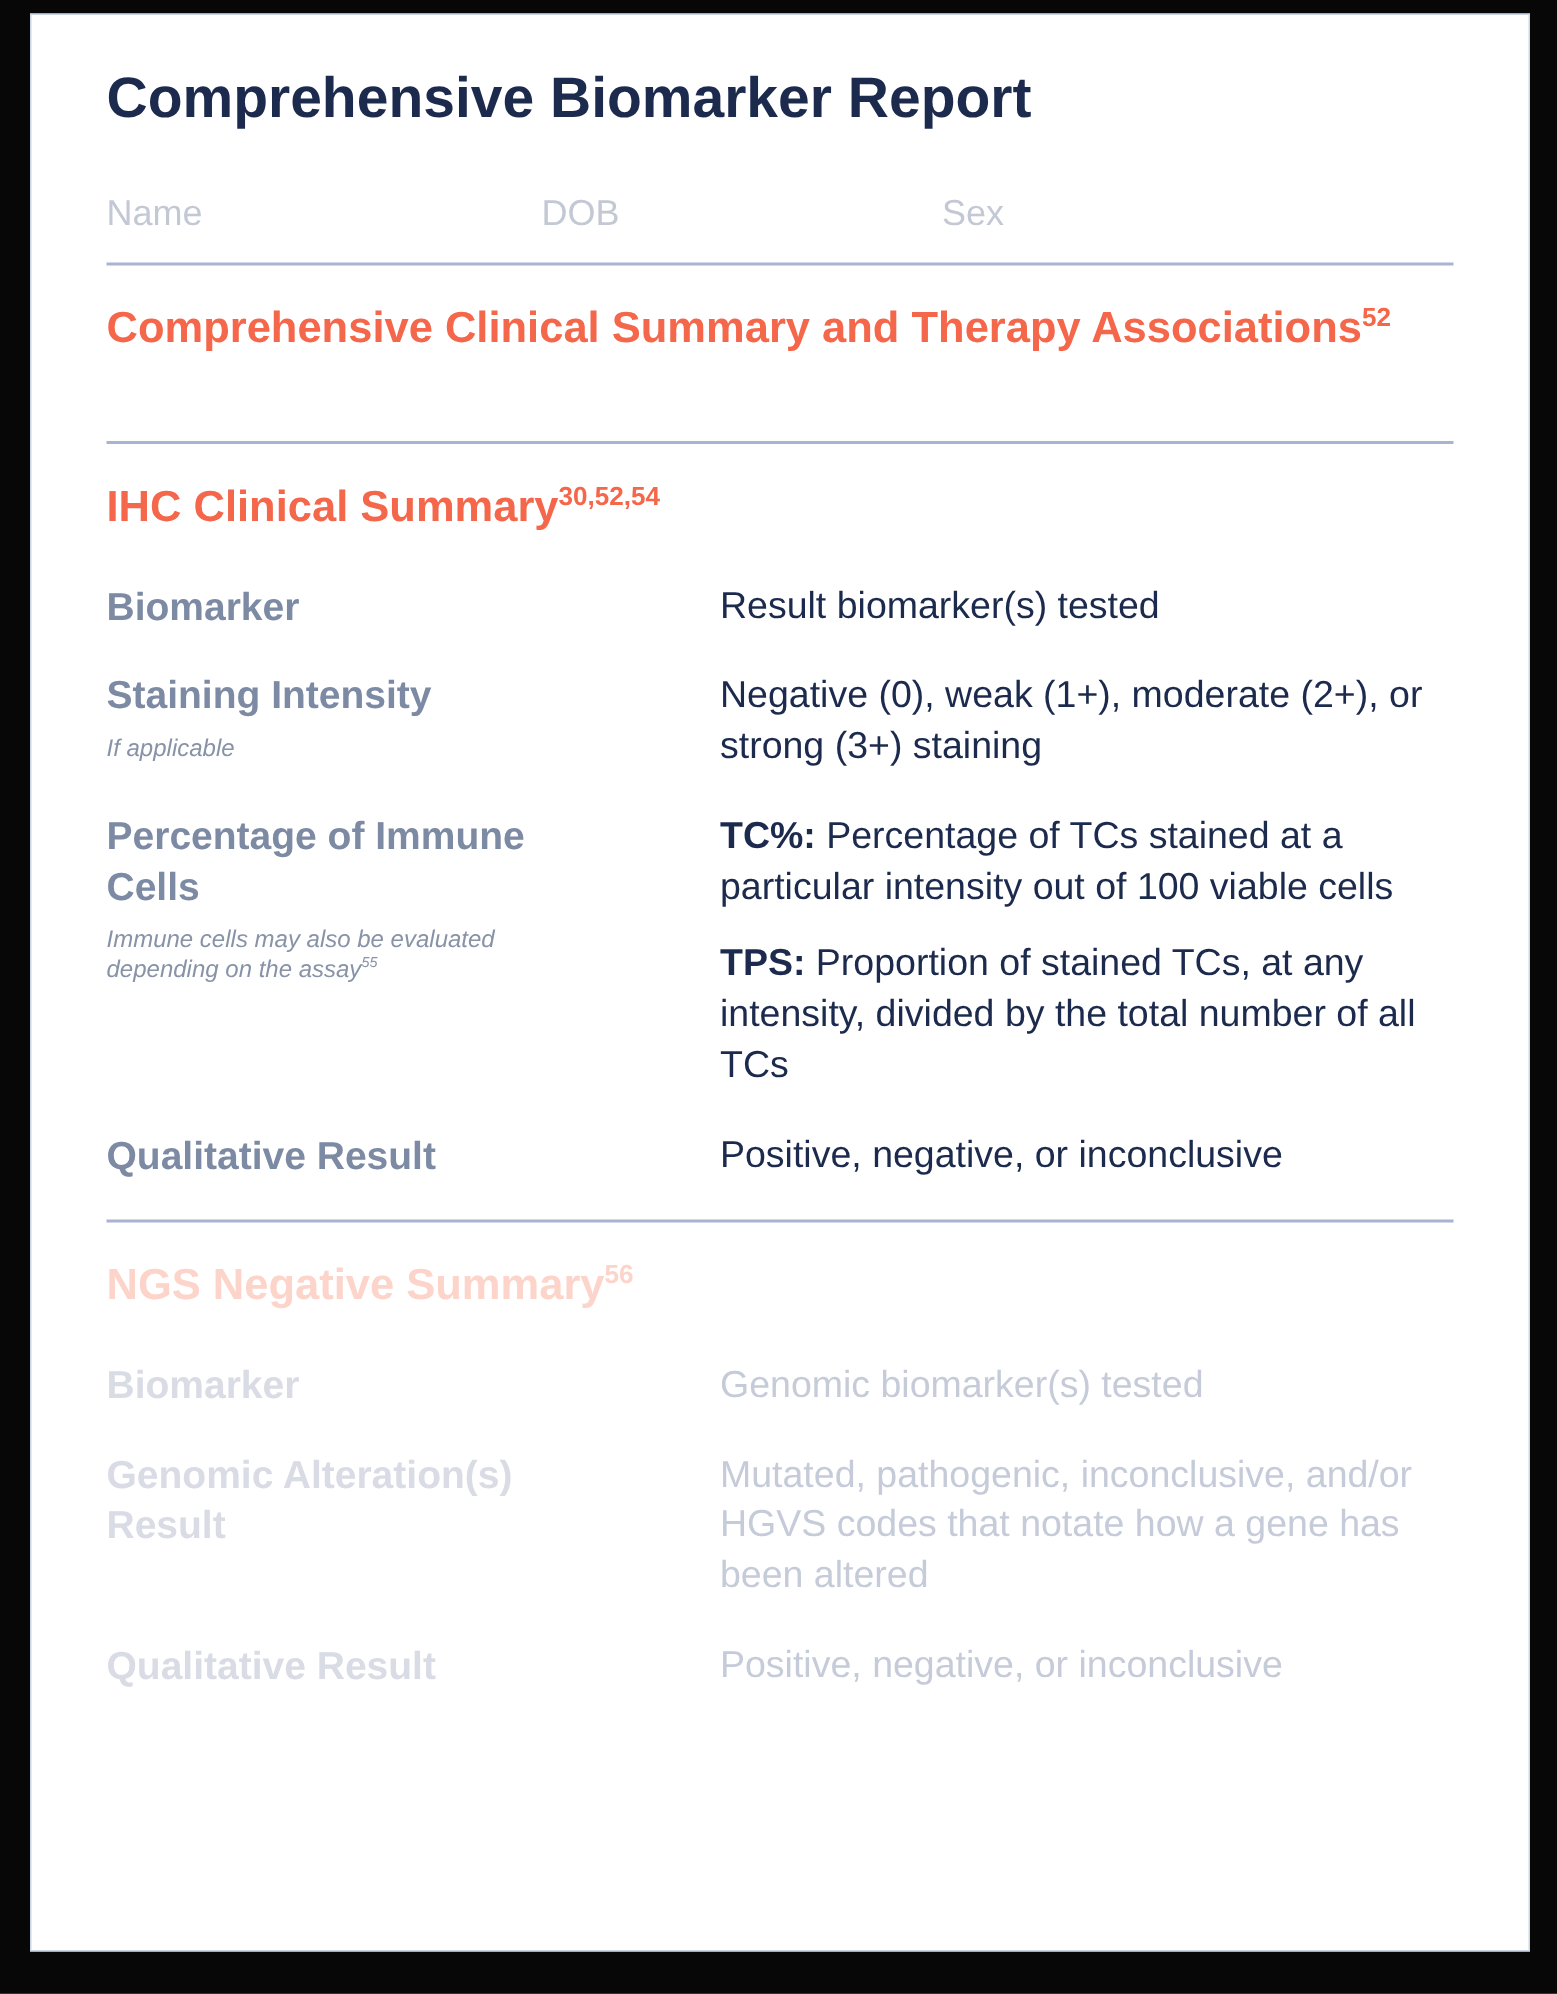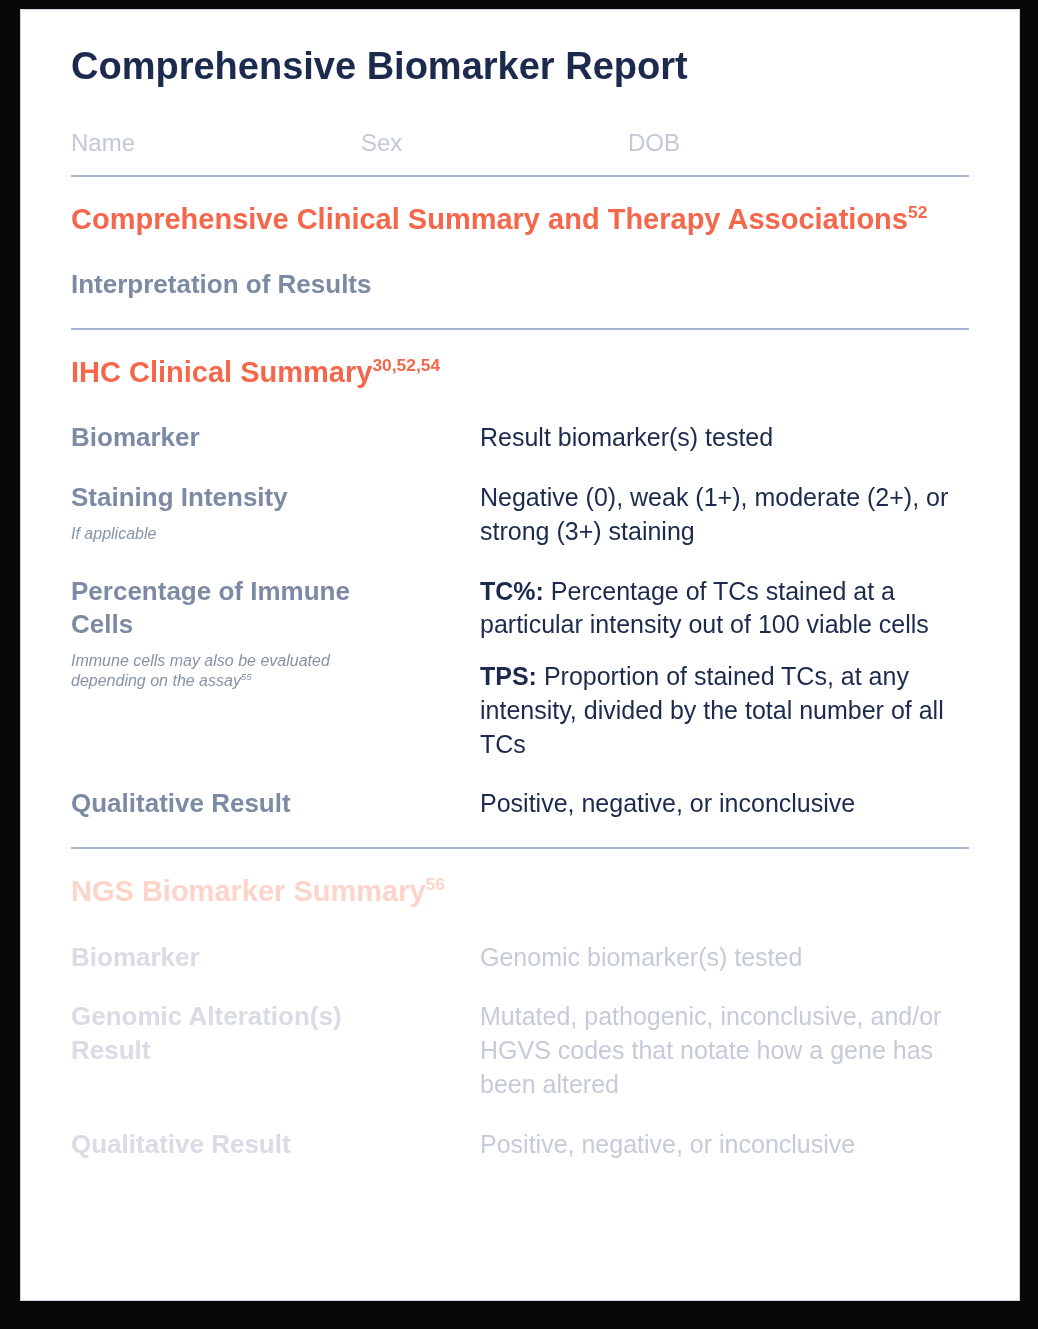--- a/index.html
+++ b/index.html
@@ -122,34 +122,30 @@
 </head>
 <body>
 
 <div class="stage">
   <div class="page">
 
     <h1 class="report-title">Comprehensive Biomarker Report</h1>
 
     <div class="patient-row">
       <span>Name</span>
+      <span>DOB</span>
       <span>Sex</span>
-      <span>DOB</span>
     </div>
 
     <div id="sections">
   <section class="report-section">
     <hr class="divider">
     <h2 class="section-heading"><span class="h-text">Comprehensive Clinical Summary and Therapy Associations</span><sup class="h-sup">52</sup></h2>
     <div class="rows">
   <div class="row">
-    <div class="row-left">
-      <div class="row-label">Interpretation of Results</div>
-
-    </div>
   </div>
 </div>
   </section>
 
   <section class="report-section">
     <hr class="divider">
     <h2 class="section-heading"><span class="h-text">IHC Clinical Summary</span><sup class="h-sup">30,52,54</sup></h2>
     <div class="rows">
   <div class="row">
     <div class="row-left">
@@ -189,21 +185,21 @@
     </div>
     <div class="row-value">
                 <p class="value-para">Positive, negative, or inconclusive</p>
               </div>
   </div>
 </div>
   </section>
 
   <section class="report-section faded">
     <hr class="divider">
-    <h2 class="section-heading"><span class="h-text">NGS Biomarker Summary</span><sup class="h-sup">56</sup></h2>
+    <h2 class="section-heading"><span class="h-text">NGS Negative Summary</span><sup class="h-sup">56</sup></h2>
     <div class="rows">
   <div class="row">
     <div class="row-left">
       <div class="row-label">Biomarker</div>
 
     </div>
     <div class="row-value">
                 <p class="value-para">Genomic biomarker(s) tested</p>
               </div>
   </div>

